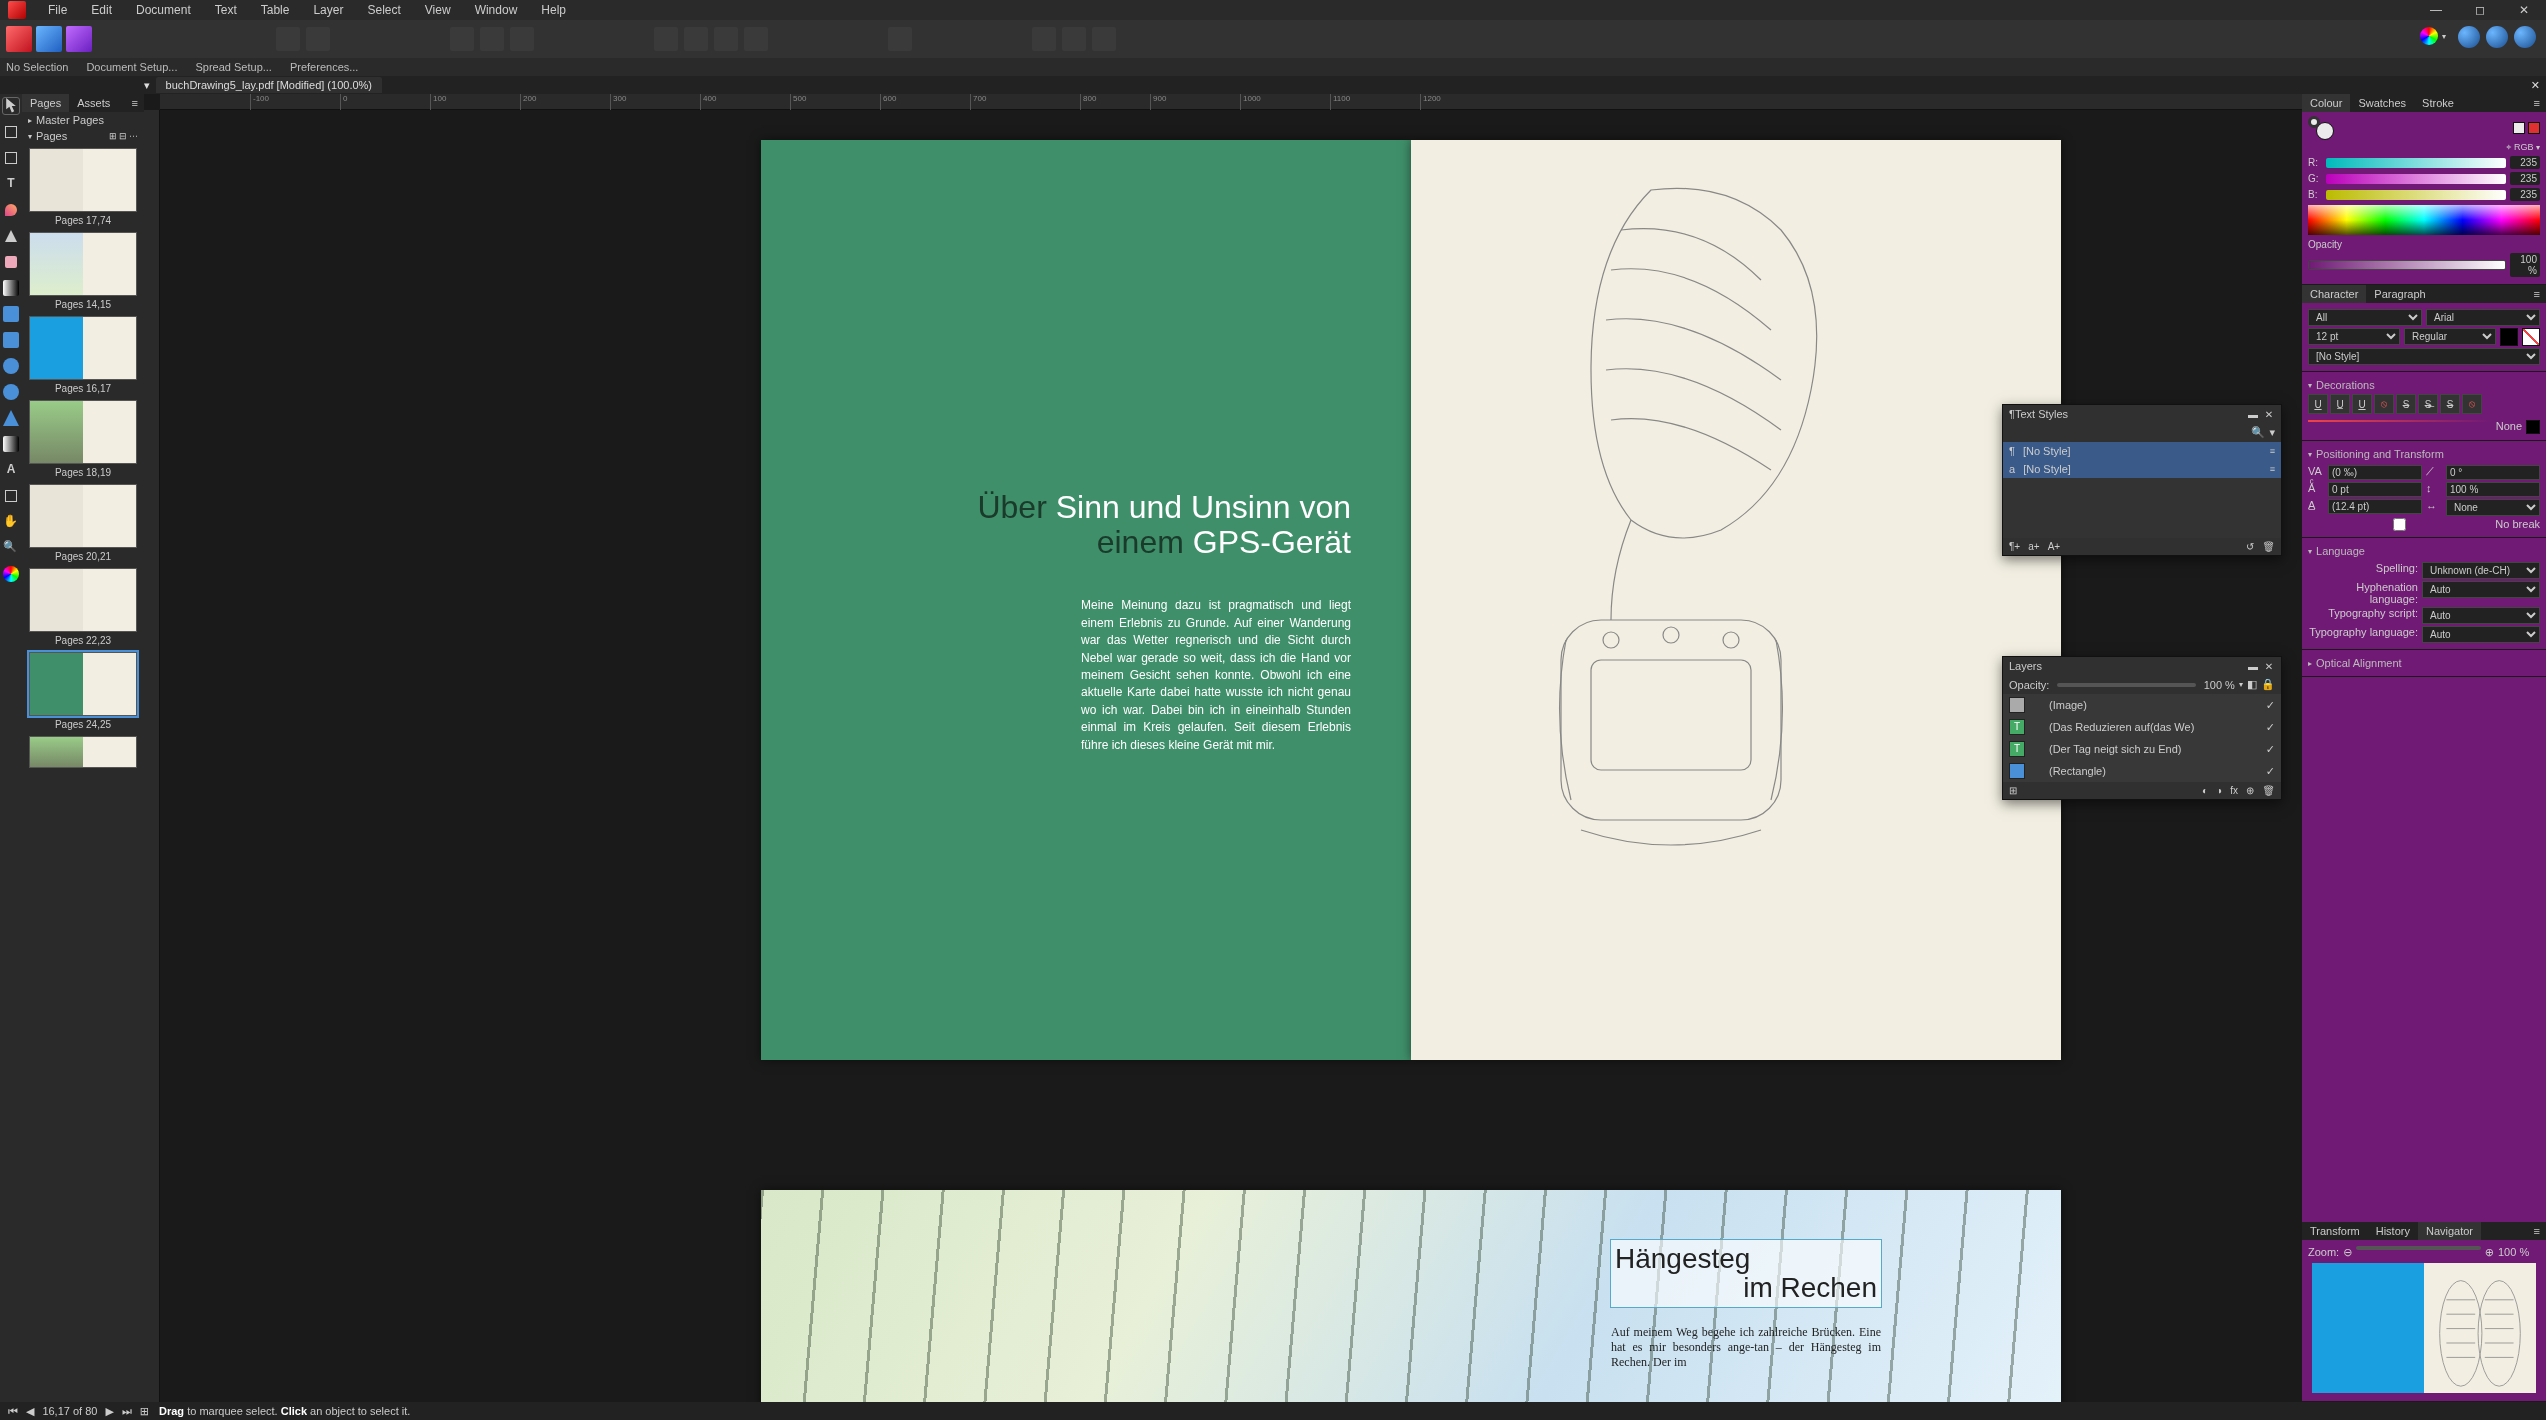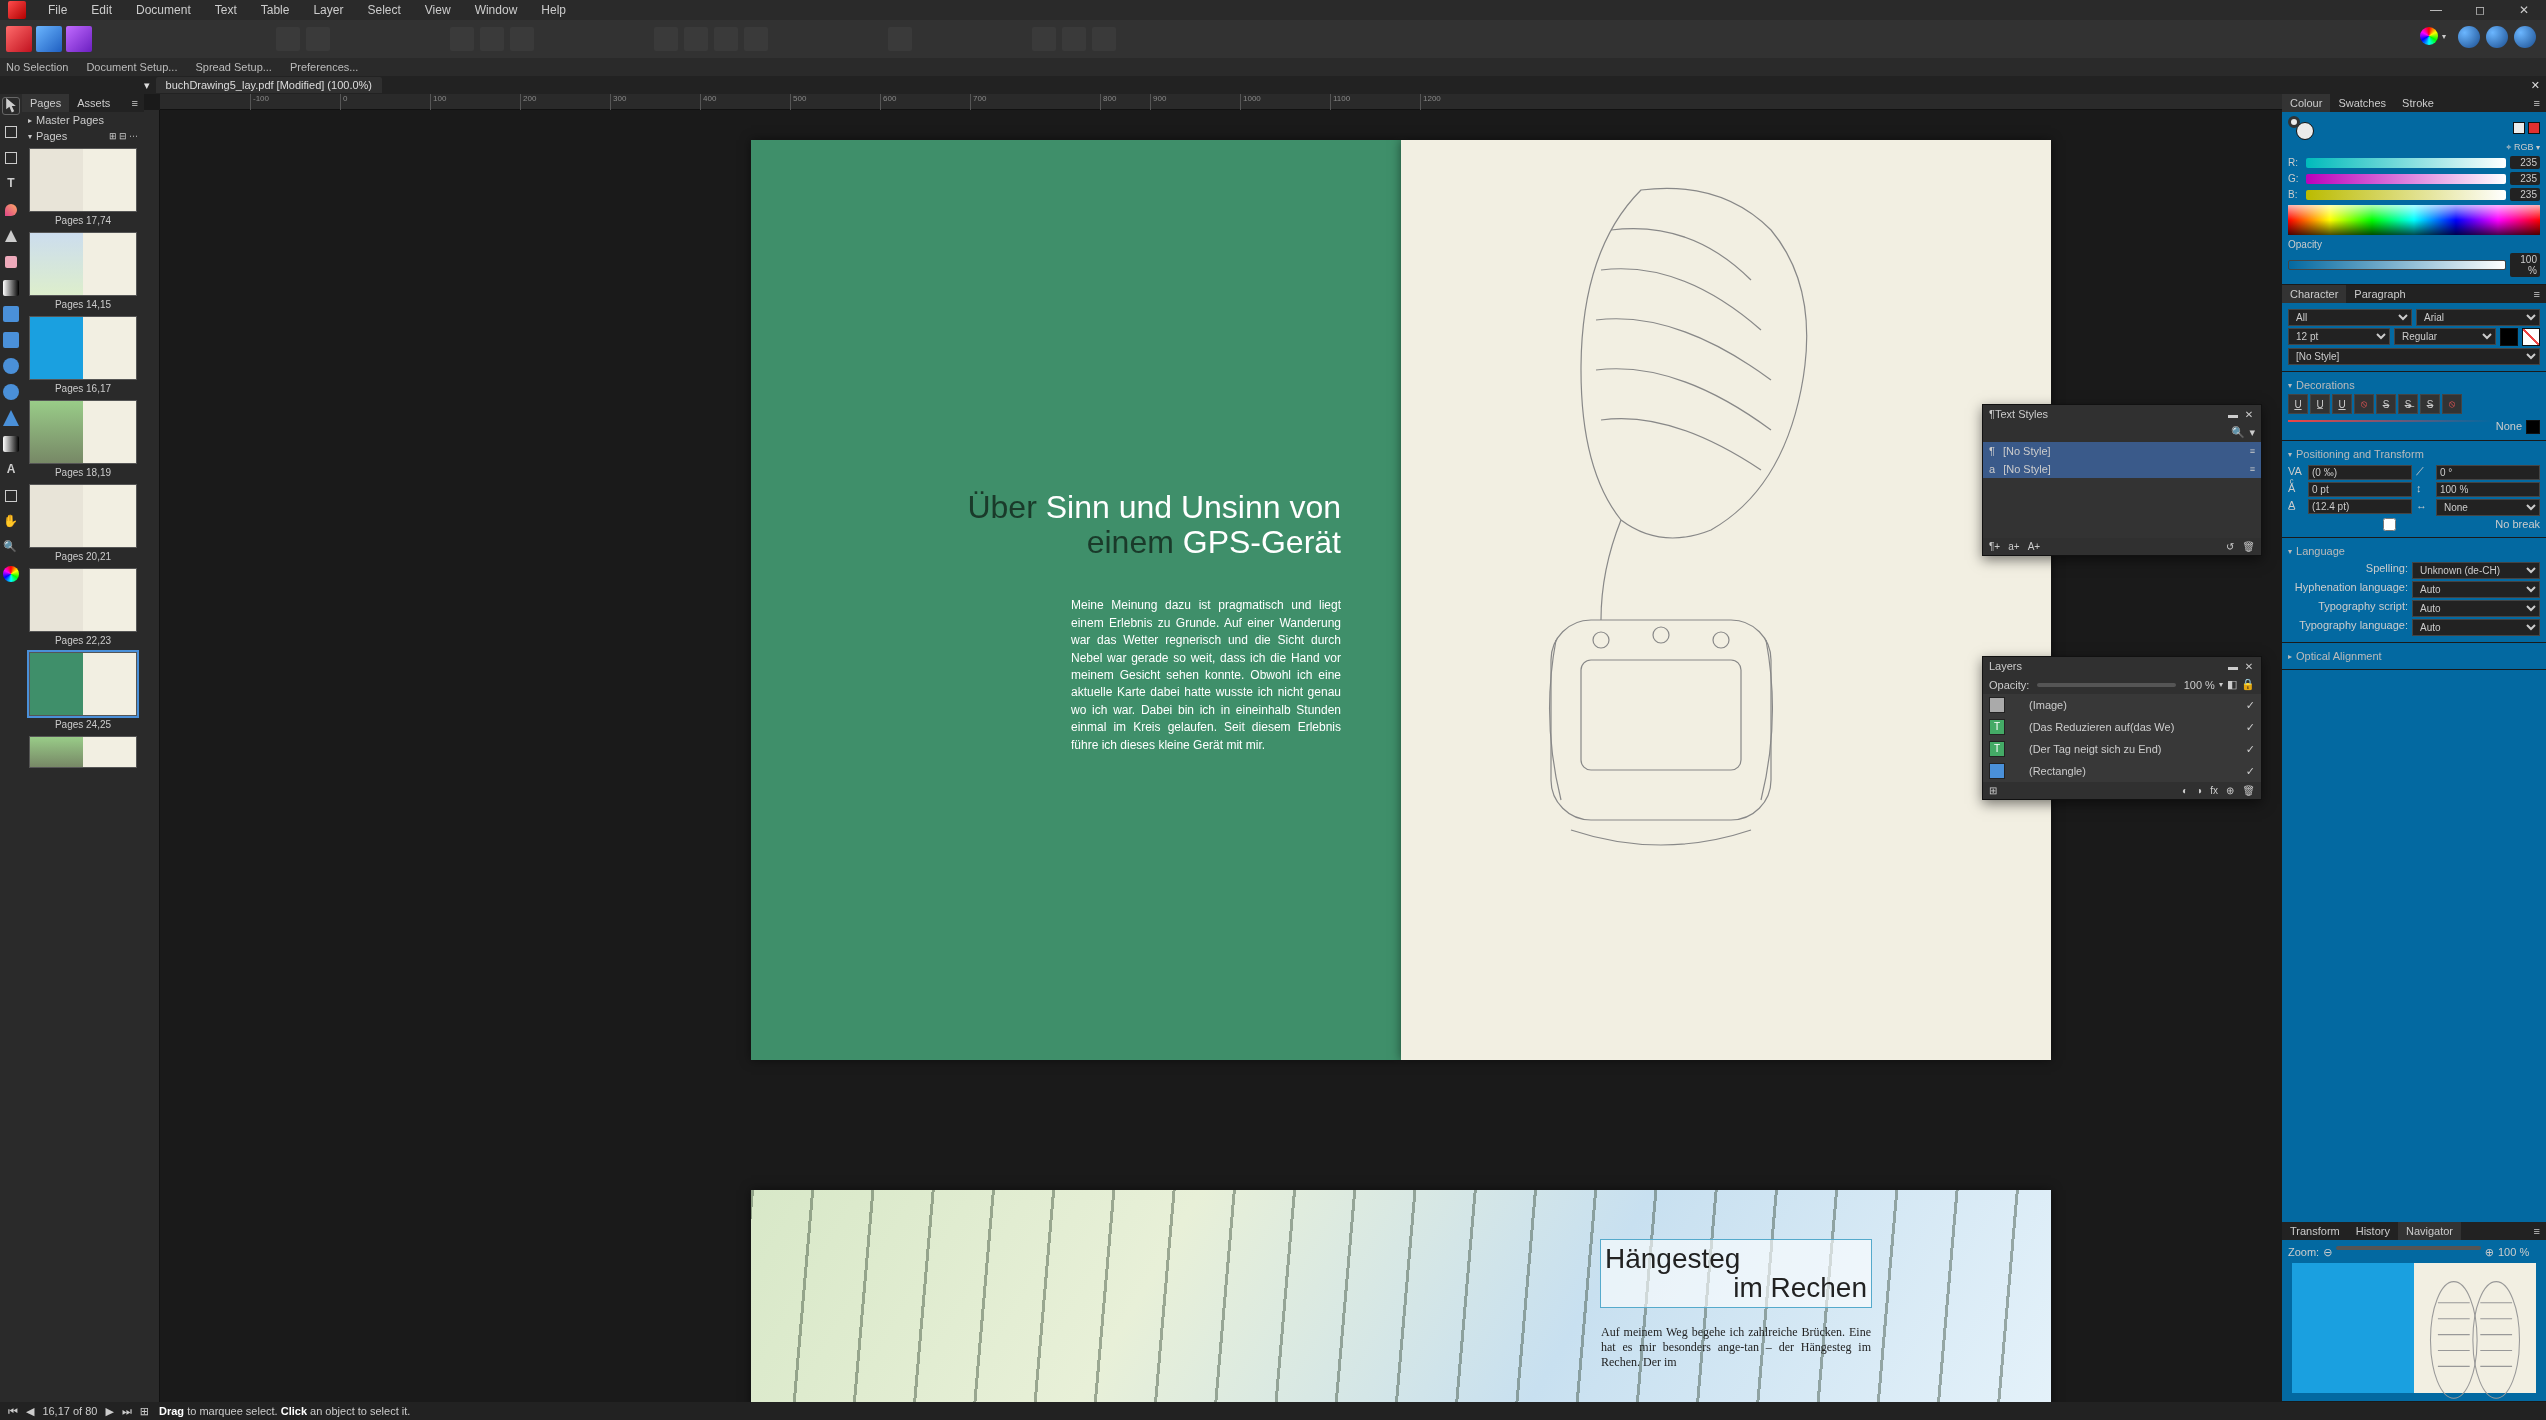--- a/index.html
+++ b/index.html
@@ -93,21 +93,21 @@
 .studio .titlebar .ico { width: 12px; text-align: center; cursor: pointer; margin-left: 4px; font-size: 10px; }
 .studio .row { padding: 3px 6px; display: flex; align-items: center; gap: 4px; }
 .studio .lrow { padding: 3px 6px; display: flex; align-items: center; gap: 24px; }
 .layer-ico { width: 16px; height: 16px; background: #555; border: 1px solid #222; flex-shrink: 0; }
 .layer-ico.img { background:#aaa; }
 .layer-ico.txt { background:#4a6; color:#fff; font-size:10px; text-align:center; line-height:14px; }
 .layer-ico.rect { background:#4a90d9; }
 .opacity-slider { flex:1; height:4px; background:#555; border-radius:2px; margin:0 4px; }
 
 
-.rightdock { width: 264px; background: #0369a1; display: flex; flex-direction: column; font-size: 11px; overflow-y: auto; }
+.rightdock { width: 244px; background: #701a75; display: flex; flex-direction: column; font-size: 11px; overflow-y: auto; }
 .rightdock .tabs { display: flex; background: #222; }
 .rightdock .tabs span { padding: 3px 8px; cursor: pointer; }
 .rightdock .tabs span.active { background: #333; }
 .rightdock .section { padding: 4px 6px; border-bottom: 1px solid #1a1a1a; }
 .rightdock .sec-head { font-size: 11px; color: #bbb; padding: 3px 0; display:flex; align-items:center; gap:4px; }
 .rightdock .sec-head::before { content:"▸"; font-size:8px; }
 .rightdock .sec-head.open::before { content:"▾"; }
 .colour-swatches { display:flex; gap:4px; align-items:center; }
 .sw { width:18px; height:18px; border:1px solid #111; }
 .slider-row { display:flex; align-items:center; gap:4px; margin:3px 0; font-size:10px; }
@@ -306,21 +306,21 @@
     <div class="ruler-h">
       <span class="tick" style="left:90px">-100</span>
       <span class="tick" style="left:180px">0</span>
       <span class="tick" style="left:270px">100</span>
       <span class="tick" style="left:360px">200</span>
       <span class="tick" style="left:450px">300</span>
       <span class="tick" style="left:540px">400</span>
       <span class="tick" style="left:630px">500</span>
       <span class="tick" style="left:720px">600</span>
       <span class="tick" style="left:810px">700</span>
-      <span class="tick" style="left:940px">800</span>
+      <span class="tick" style="left:920px">800</span>
       <span class="tick" style="left:990px">900</span>
       <span class="tick" style="left:1080px">1000</span>
       <span class="tick" style="left:1170px">1100</span>
       <span class="tick" style="left:1260px">1200</span>
     </div>
     <div class="ruler-v"></div>
     <div class="canvas">
       <div class="spread" style="height:1400px; margin-top:30px;">
 
         <div class="page green" style="top:0; left:180px; width:650px; height:920px;">

